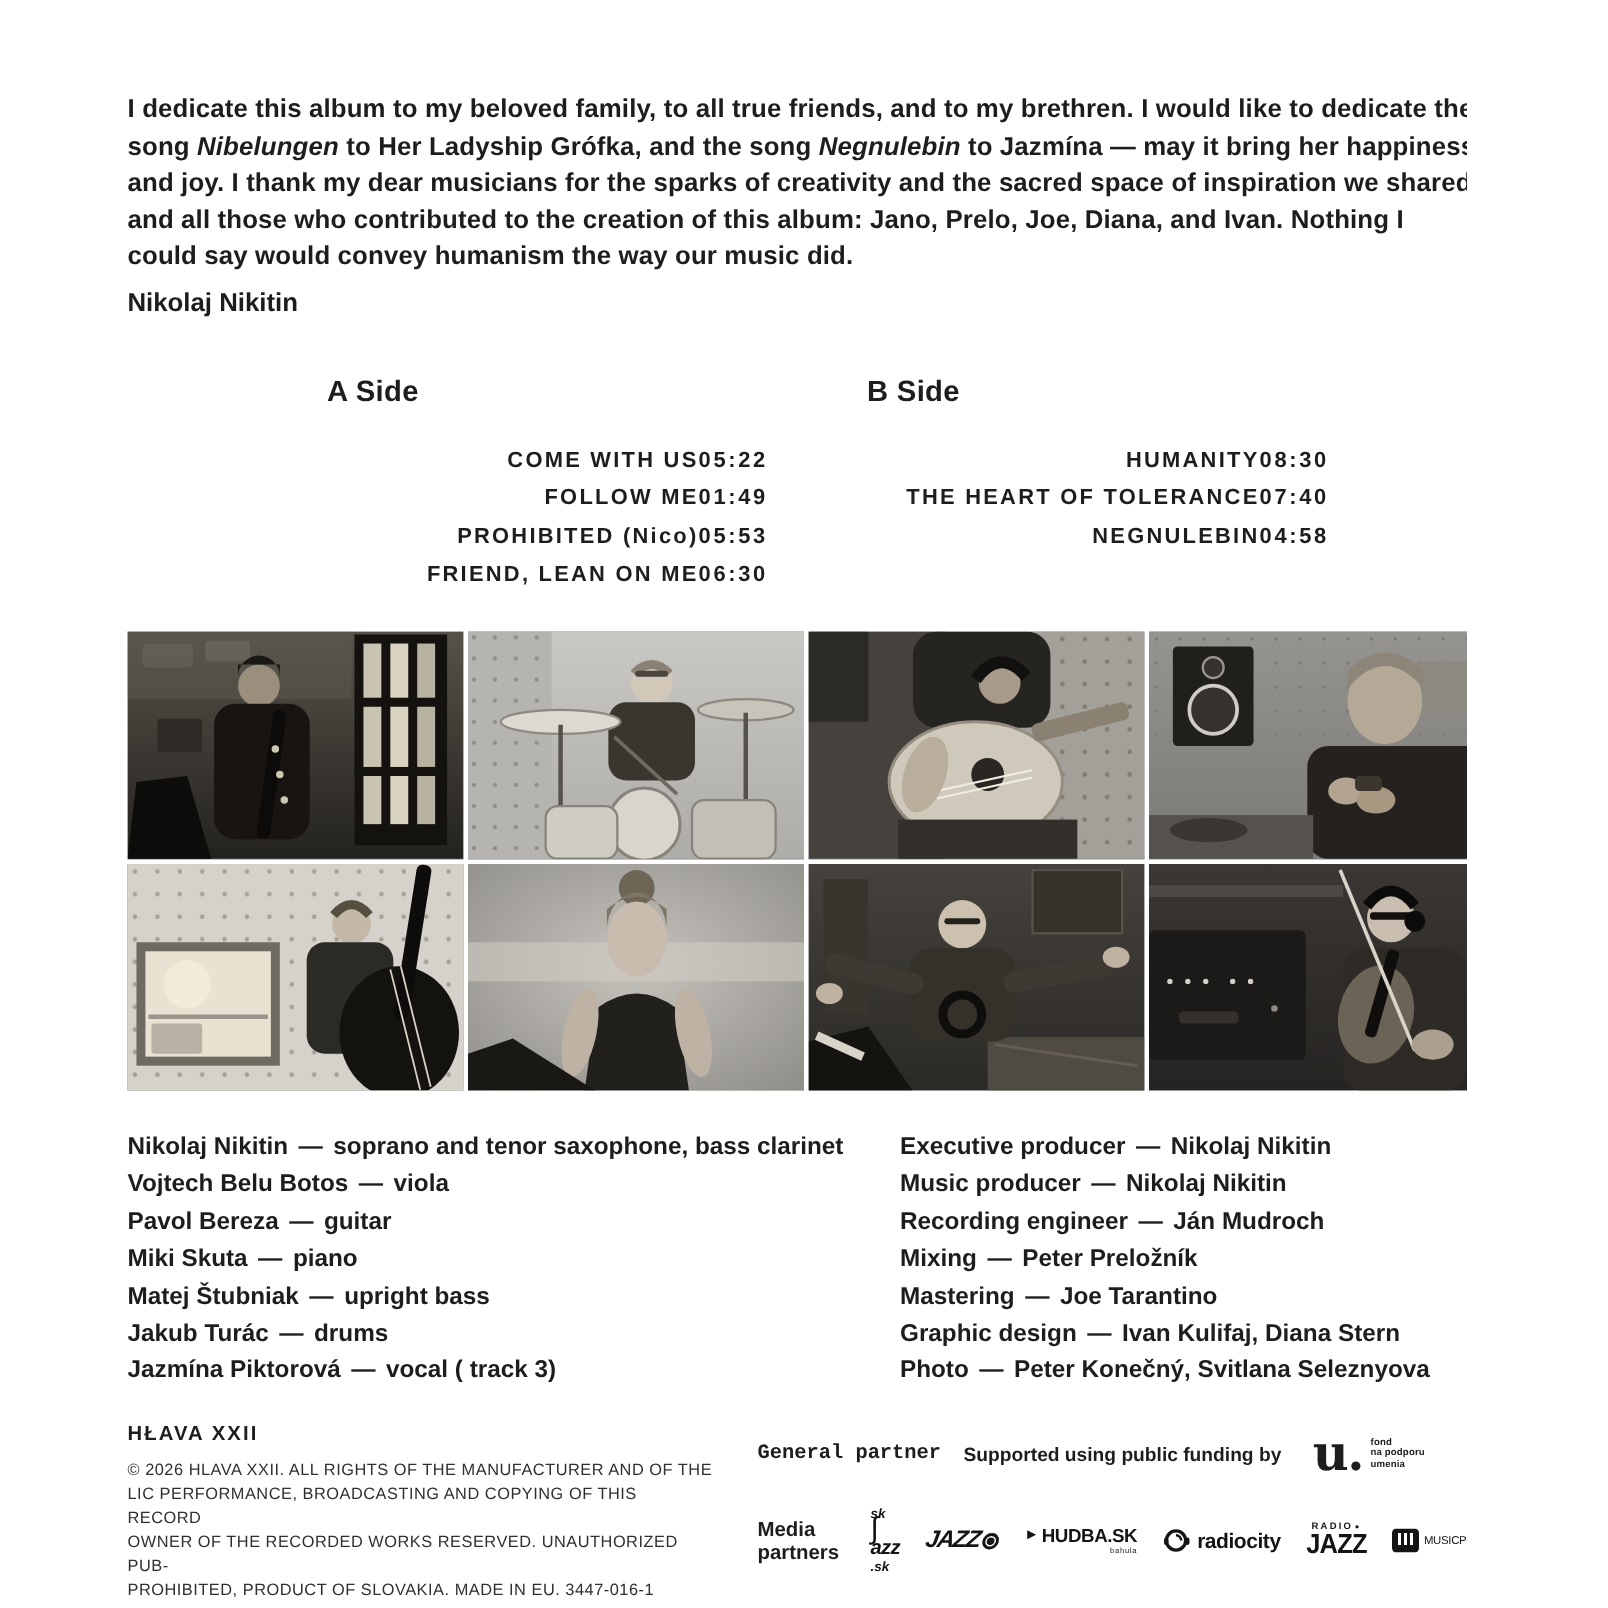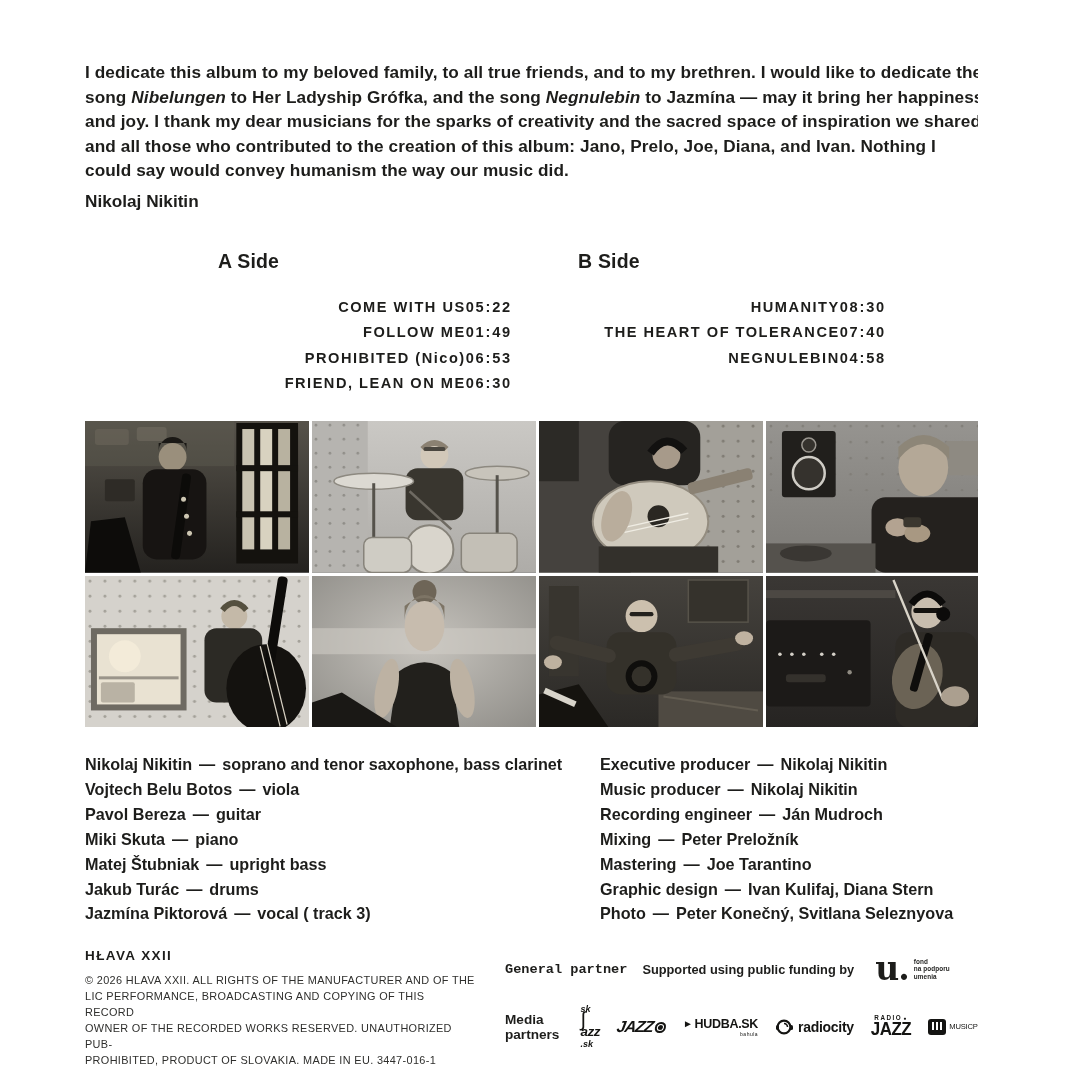--- a/index.html
+++ b/index.html
@@ -84,21 +84,21 @@
     <div class="track-row">
       <span class="track-title">COME WITH US</span>
       <span class="track-time">05:22</span>
     </div>
     <div class="track-row">
       <span class="track-title">FOLLOW ME</span>
       <span class="track-time">01:49</span>
     </div>
     <div class="track-row">
       <span class="track-title">PROHIBITED (Nico)</span>
-      <span class="track-time">06:53</span>
+      <span class="track-time">05:53</span>
     </div>
     <div class="track-row">
       <span class="track-title">FRIEND, LEAN ON ME</span>
       <span class="track-time">06:30</span>
     </div>
   </div>
 
   <div class="side side-b">
     <div class="side-title">B Side</div>
     <div class="track-row">

